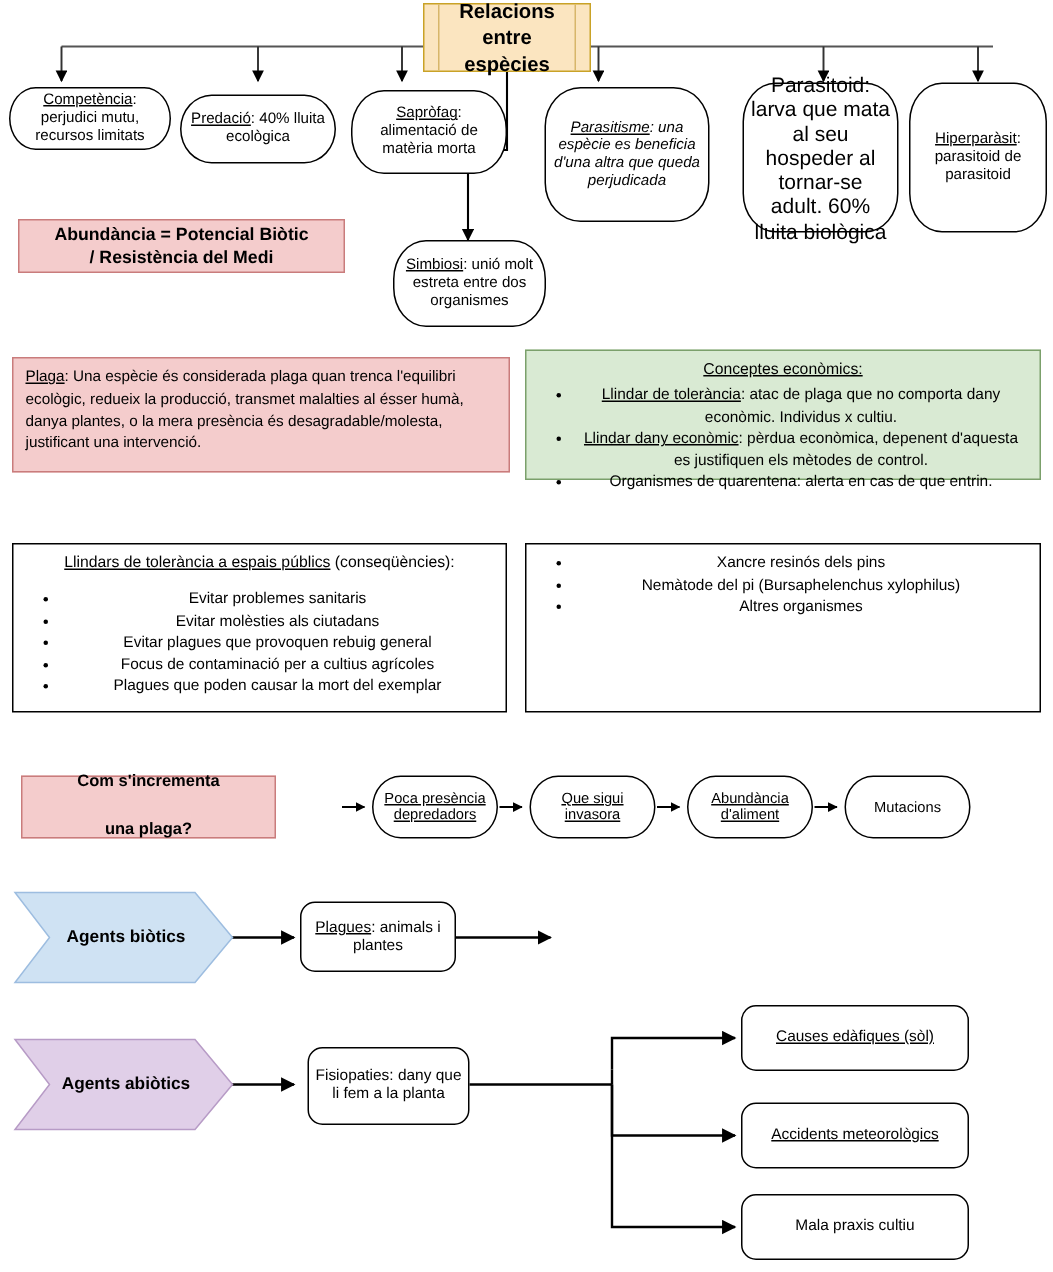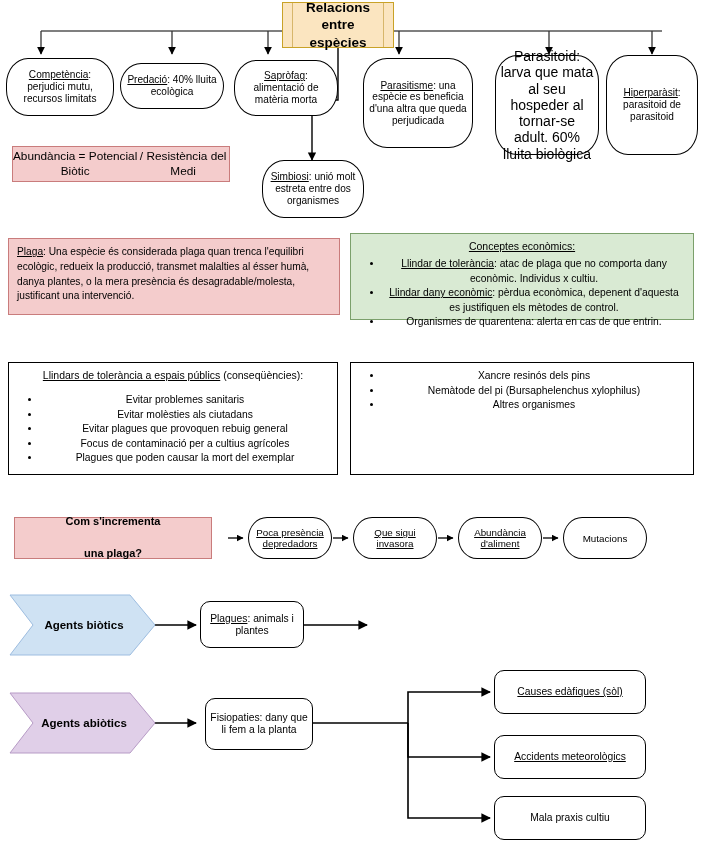--- a/index.html
+++ b/index.html
@@ -80,40 +80,40 @@
   </svg>
 
   <div class="node" id="title-box" style="left:282px;top:2px;width:112px;height:46px;flex-direction:column;">
     <span class="inner-rule" style="left:9px;"></span>
     <span class="inner-rule" style="right:9px;"></span>
     <span>Relacions</span>
     <span>entre</span>
     <span>espècies</span>
   </div>
 
-  <div class="node rnd" style="left:6px;top:58px;width:108px;height:58px;border-radius:22px/26px;align-items:center;">
+  <div class="node rnd" style="left:6px;top:58px;width:108px;height:42px;border-radius:22px/26px;align-items:center;">
     <div class="txt" style="font-size:10.1px;">
       <u>Competència</u><span>:</span><span> perjudici mutu, recursos limitats</span>
     </div>
   </div>
 
   <div class="node rnd" style="left:120px;top:63px;width:104px;height:46px;border-radius:22px/24px;">
     <div class="txt" style="font-size:10.1px;">
       <u>Predació</u><span>:</span><span> 40% lluita ecològica</span>
     </div>
   </div>
 
   <div class="node rnd" style="left:234px;top:60px;width:104px;height:56px;border-radius:22px/26px;">
     <div class="txt" style="font-size:10.1px;">
       <u>Sapròfag</u><span>:</span><span> alimentació de matèria morta</span>
     </div>
   </div>
 
   <div class="node rnd" style="left:363px;top:58px;width:110px;height:90px;border-radius:24px/26px;">
-    <div class="txt" style="font-size:10.1px;">
+    <div class="txt" style="font-size:10.1px;font-style:italic;">
       <u>Parasitisme</u><span>:</span><span> una espècie es beneficia d'una altra que queda perjudicada</span>
     </div>
   </div>
 
   <div class="node rnd" style="left:495px;top:55px;width:104px;height:100px;border-radius:22px/26px;">
     <div class="txt" style="font-size:14px;">
       <span>Parasitoid</span><span>:</span><span> larva que mata al seu hospeder al tornar-se adult. 60% lluita biològica</span>
     </div>
   </div>
 
@@ -122,21 +122,21 @@
       <u>Hiperparàsit</u><span>:</span><span> parasitoid de parasitoid</span>
     </div>
   </div>
 
   <div class="node rnd" style="left:262px;top:160px;width:102px;height:58px;border-radius:22px/26px;">
     <div class="txt" style="font-size:10.1px;">
       <u>Simbiosi</u><span>:</span><span> unió molt estreta entre dos organismes</span>
     </div>
   </div>
 
-  <div class="node pink" style="left:12px;top:146px;width:218px;height:36px;flex-direction:row;font-weight:normal;font-size:11.8px;line-height:1.25;">
+  <div class="node pink" style="left:12px;top:146px;width:218px;height:36px;flex-direction:column;font-weight:bold;font-size:11.8px;line-height:1.25;">
     <span>Abundància = Potencial Biòtic</span>
     <span>/ Resistència del Medi</span>
   </div>
 
   <div class="node pink listbox" style="left:8px;top:238px;width:332px;height:77px;">
     <div class="body blk-text">
       <u>Plaga</u><span>: Una espècie és considerada plaga quan trenca l'equilibri ecològic, redueix la producció, transmet malalties al ésser humà, danya plantes, o la mera presència és desagradable/molesta, justificant una intervenció.</span>
     </div>
   </div>
 
@@ -169,21 +169,21 @@
   <div class="node sq listbox" style="left:350px;top:362px;width:344px;height:113px;">
     <div class="body">
       <ul>
         <li>Xancre resinós dels pins</li>
         <li>Nemàtode del pi (Bursaphelenchus xylophilus)</li>
         <li>Altres organismes</li>
       </ul>
     </div>
   </div>
 
-  <div class="node pinkflow" style="left:14px;top:517px;width:198px;height:42px;flex-direction:column;font-size:11px;line-height:1.25;gap:18px;">
+  <div class="node pinkflow" style="left:14px;top:517px;width:170px;height:42px;flex-direction:column;font-size:11px;line-height:1.25;gap:18px;">
     <span>Com s'incrementa</span>
     <span>una plaga?</span>
   </div>
 
   <div class="node rnd" style="left:248px;top:517px;width:84px;height:42px;border-radius:20px/22px;flex-direction:column;font-size:9.8px;">
     <u>Poca presència</u>
     <u>depredadors</u>
   </div>
 
   <div class="node rnd" style="left:353px;top:517px;width:84px;height:42px;border-radius:20px/22px;flex-direction:column;font-size:9.8px;">

